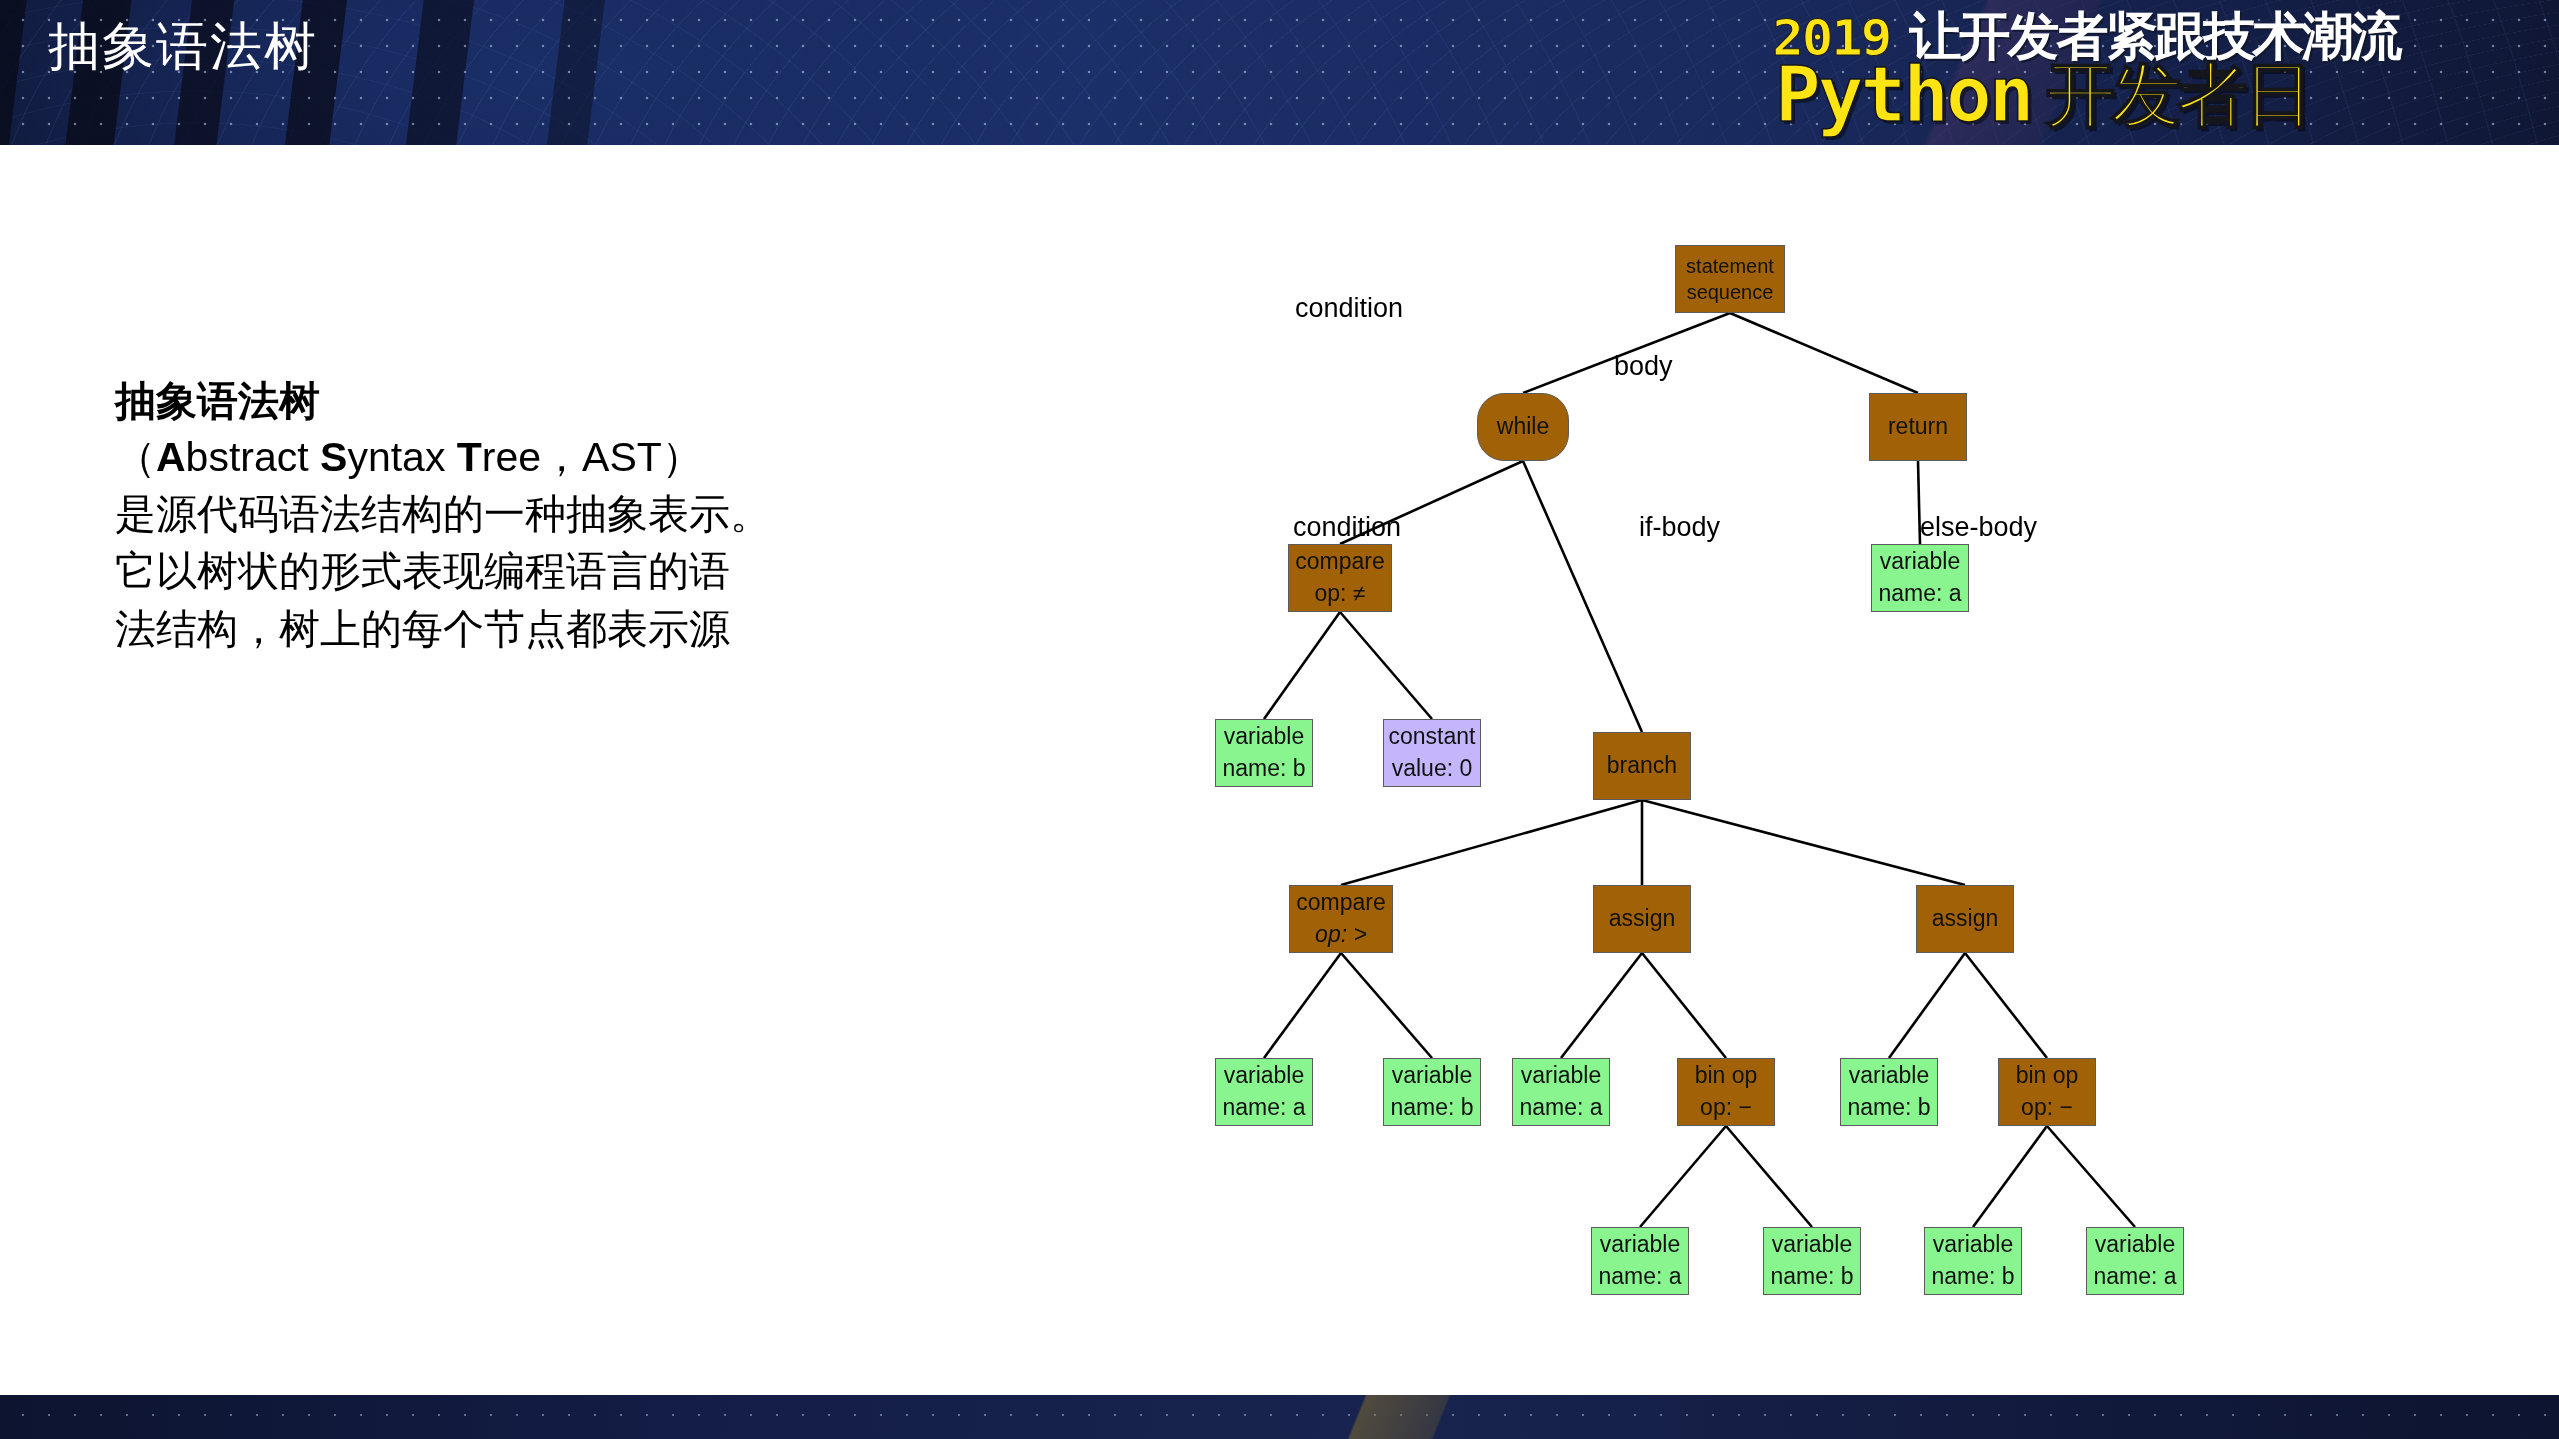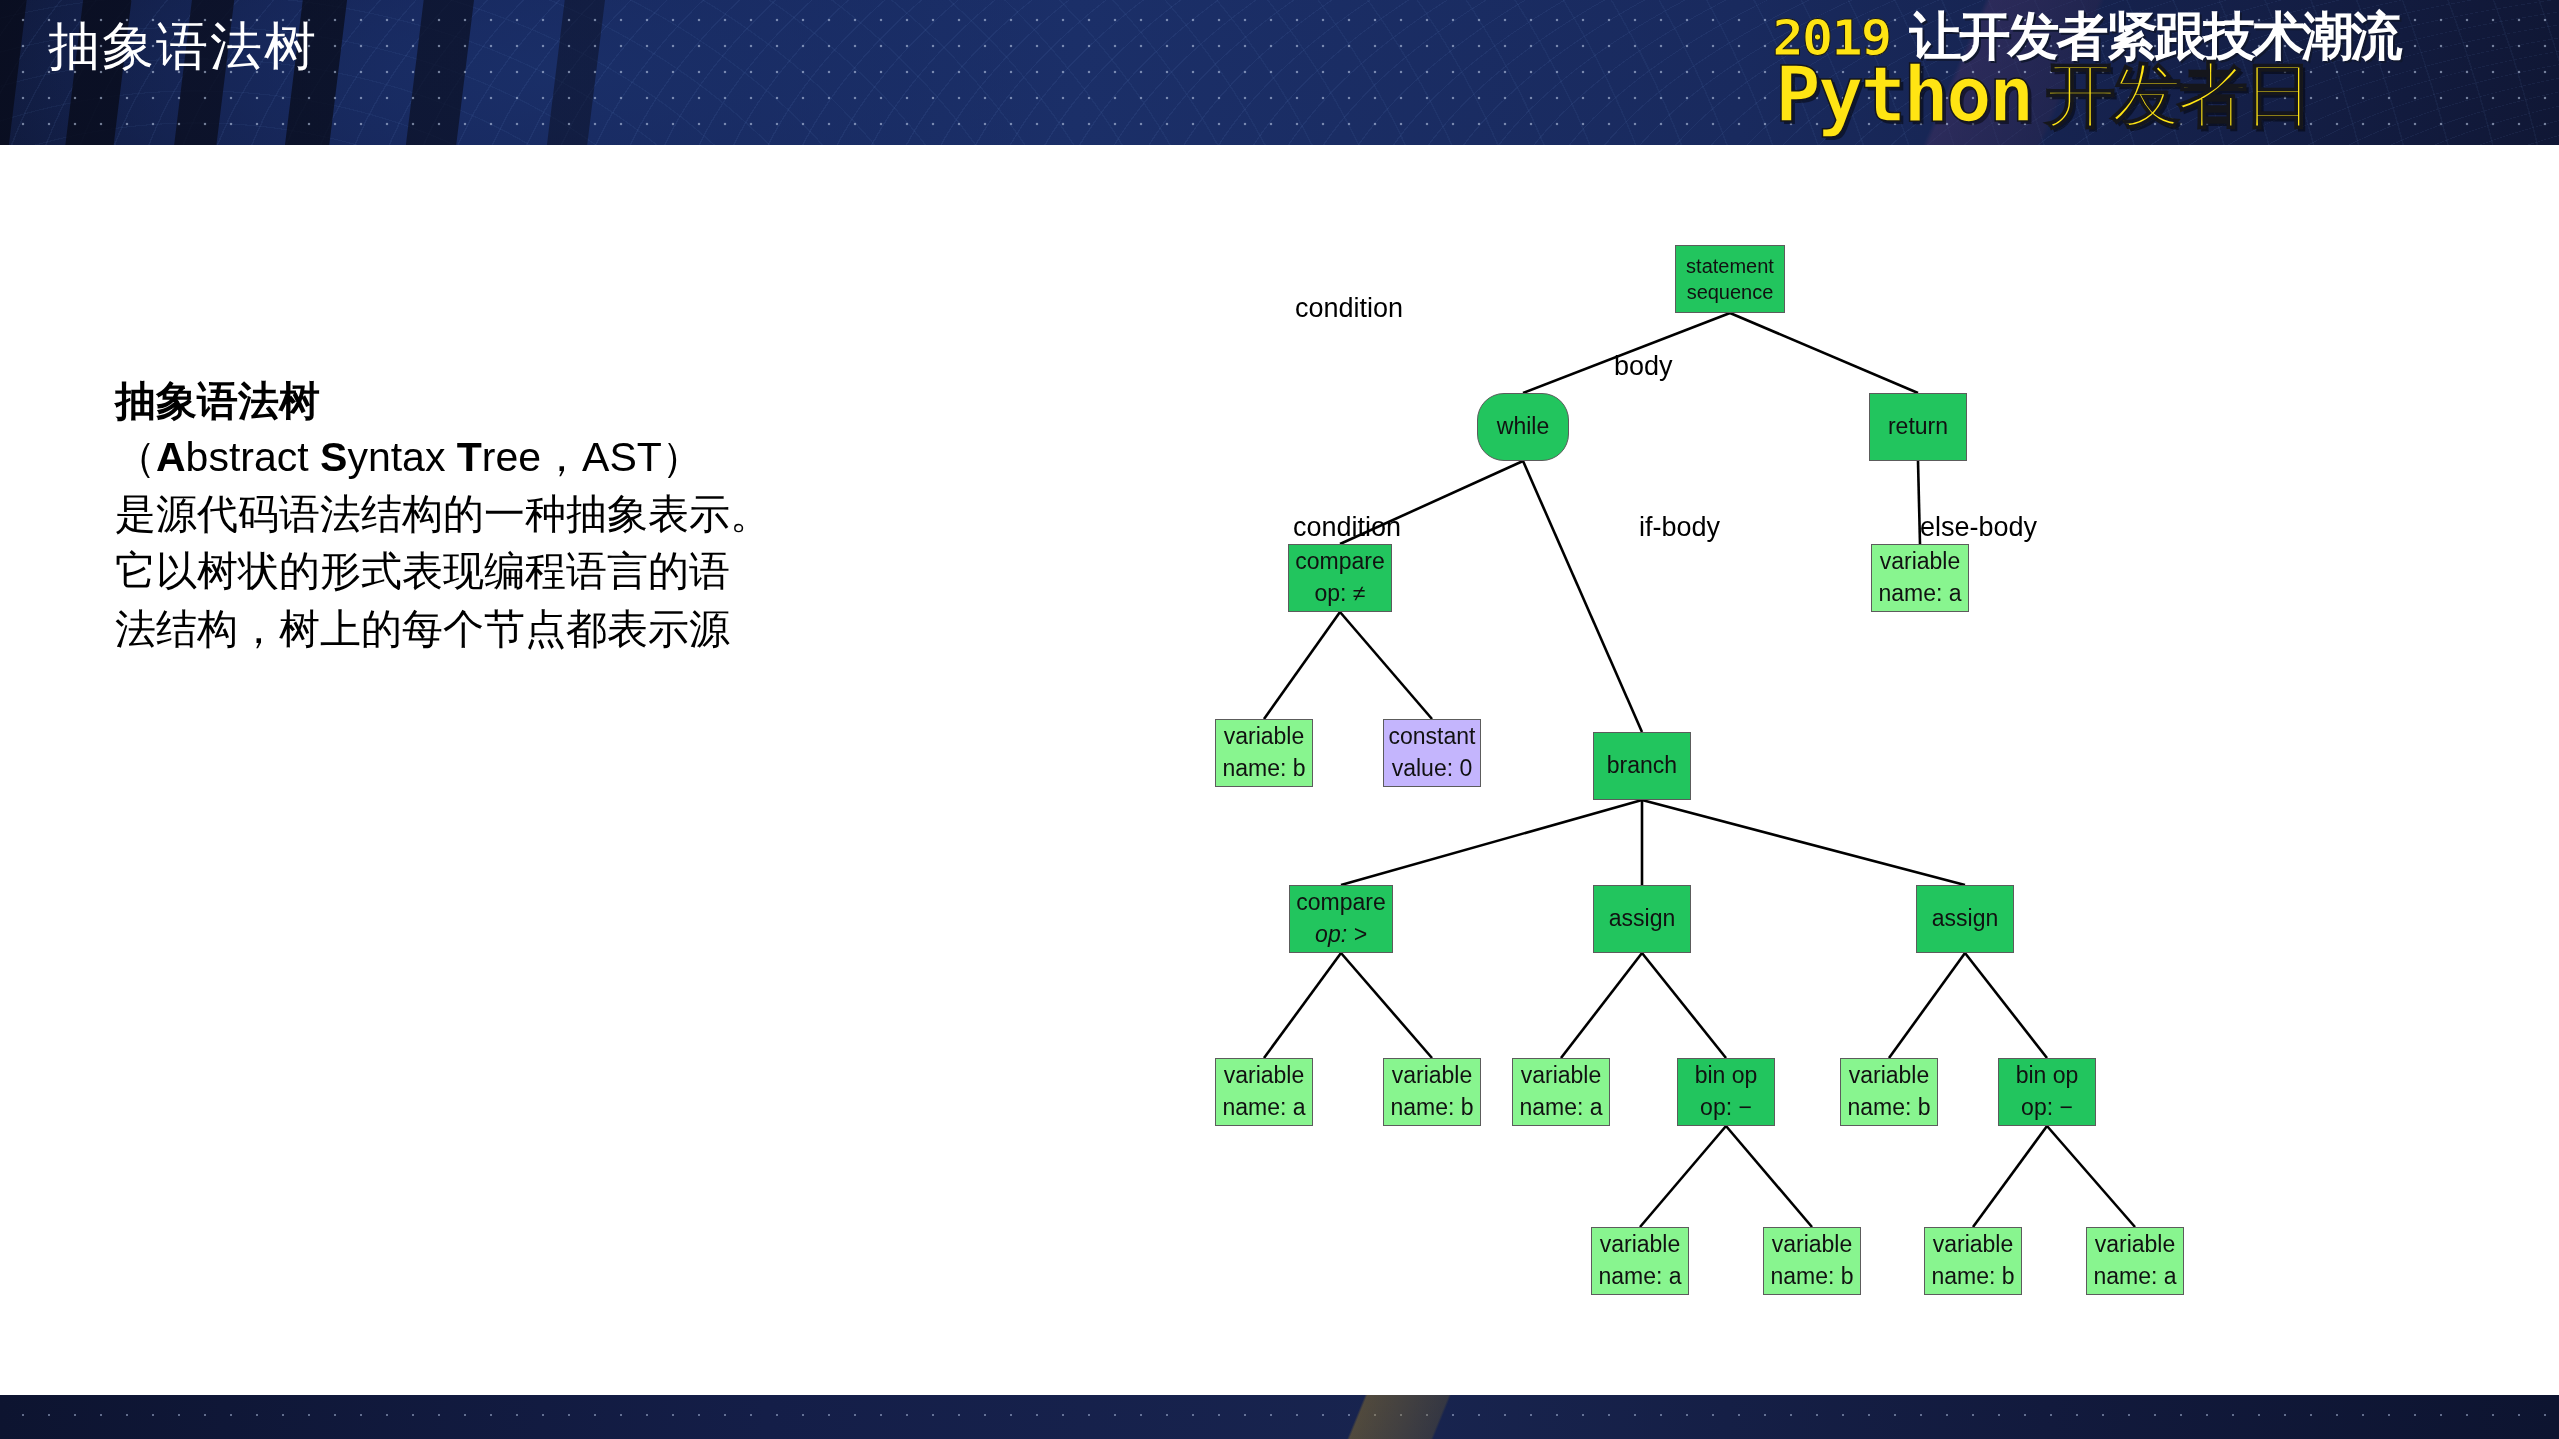--- a/index.html
+++ b/index.html
@@ -139,21 +139,21 @@
     box-sizing:border-box;
     border:1.6px solid #5c5c5c;
     display:flex;flex-direction:column;align-items:center;justify-content:center;
     color:#111111;
     font-size:23px;
     line-height:1.38;
     font-family:"Liberation Sans","DejaVu Sans",sans-serif;
     text-align:center;
   }
   .node .l2{display:block;}
-  .node.blue{background:#22c55e;}
+  .node.blue{background:#a16207;}
   .node.green{background:#88f58f;}
   .node.yellow{background:#c4b5fd;}
   .node.small{font-size:20px;line-height:1.32;}
   .node .ital{font-style:italic;}
 
   .edge-label{
     position:absolute;color:#000000;font-size:27px;
     font-family:"Liberation Sans","DejaVu Sans",sans-serif;
     white-space:nowrap;
   }

